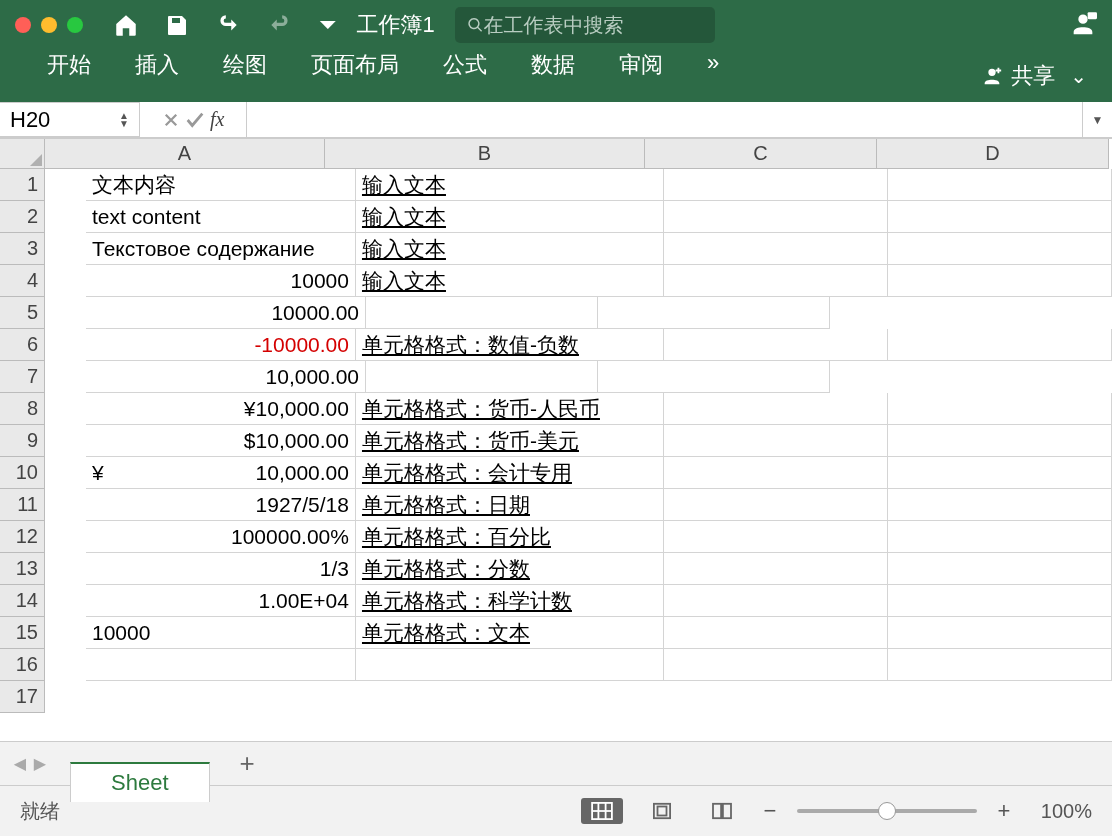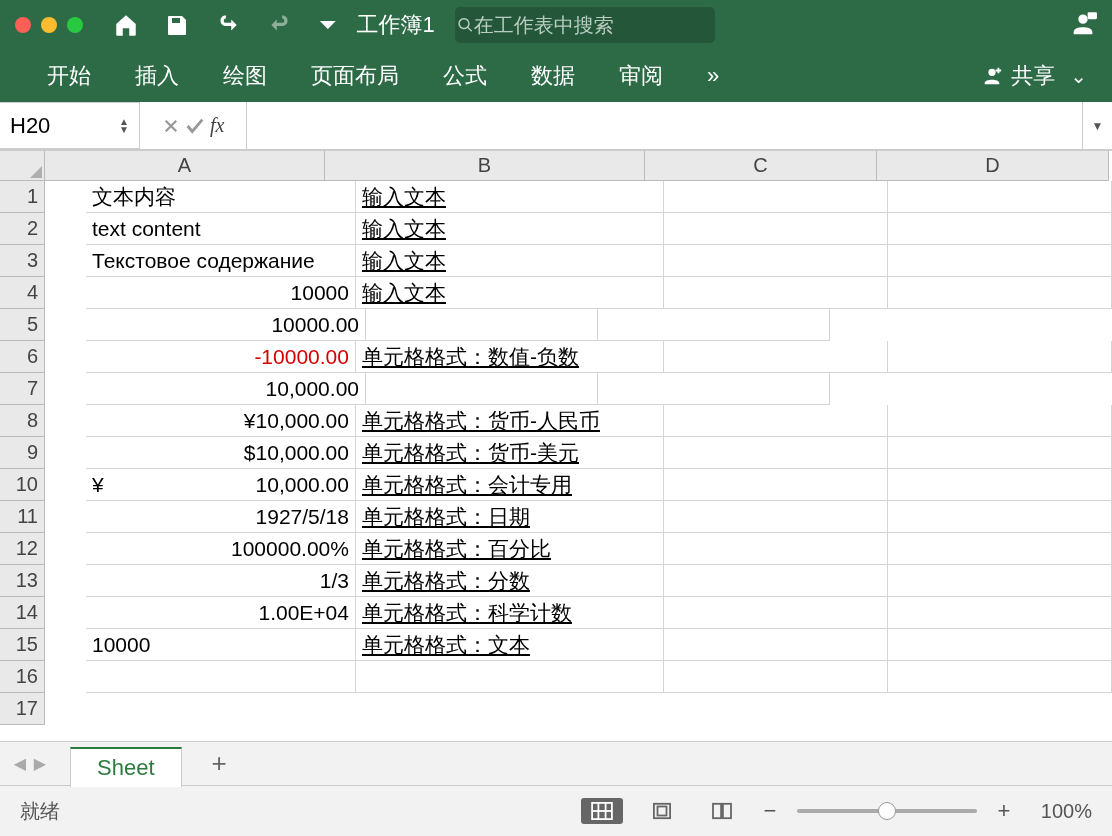--- a/index.html
+++ b/index.html
@@ -6,31 +6,31 @@
 body { width: 1112px; height: 836px; background: #fff; overflow: hidden; display: flex; flex-direction: column; }
 .titlebar { background: #2d6b47; height: 50px; display: flex; align-items: center; padding: 0 15px; color: #fff; }
 .window-controls { display: flex; gap: 10px; margin-right: 30px; }
 .wc { width: 16px; height: 16px; border-radius: 50%; }
 .wc.red { background: #ff5f57; }
 .wc.yellow { background: #febc2e; }
 .wc.green { background: #28c840; }
 .title-actions { display: flex; gap: 26px; align-items: center; }
 .title-actions svg { fill: #fff; }
 .workbook-name { font-size: 22px; color: #fff; margin-left: 20px; white-space: nowrap; }
-.search-box { margin-left: 20px; background: rgba(0,0,0,0.18); border-radius: 5px; height: 36px; display: flex; align-items: center; padding: 0 2px; width: 260px; }
+.search-box { margin-left: 20px; background: rgba(0,0,0,0.18); border-radius: 5px; height: 36px; display: flex; align-items: center; padding: 0 12px; width: 260px; }
 .search-box input { background: transparent; border: none; color: #b8ccc1; font-size: 20px; outline: none; width: 100%; }
 .search-box input::placeholder { color: #b8ccc1; }
 .title-right { margin-left: auto; display: flex; align-items: center; gap: 18px; }
 
-.ribbon { background: #2d6b47; height: 52px; display: flex; align-items: center; padding: 0 25px; color: #fff; font-size: 22px; }
+.ribbon { background: #2d6b47; height: 52px; display: flex; padding: 0 25px; color: #fff; font-size: 22px; }
 .ribbon-tab { padding: 0 22px; cursor: pointer; white-space: nowrap; }
 .ribbon-right { margin-left: auto; display: flex; align-items: center; gap: 15px; }
 .share-btn { display: flex; align-items: center; gap: 8px; }
 
-.fbar { height: 48px; background: #fff; border-bottom: 1px solid #ccc; display: flex; align-items: center; }
+.fbar { height: 36px; background: #fff; border-bottom: 1px solid #ccc; display: flex; align-items: center; }
 .namebox { width: 140px; height: 100%; border: 1px solid #ccc; border-left: none; display: flex; align-items: center; justify-content: space-between; padding: 0 10px; font-size: 22px; }
 .namebox-sp { display: flex; flex-direction: column; }
 .namebox-sp span { font-size: 10px; line-height: 8px; color: #555; }
 .fbtns { display: flex; align-items: center; gap: 4px; padding: 0 22px; }
 .fbtns svg { stroke: #999; fill: none; }
 .fx { font-style: italic; font-size: 20px; color: #444; font-family: "Times New Roman", serif; }
 .finput { flex: 1; height: 100%; border-left: 1px solid #ccc; padding: 0 10px; font-size: 20px; display: flex; align-items: center; }
 .fdrop { width: 30px; border-left: 1px solid #ccc; height: 100%; display: flex; align-items: center; justify-content: center; color: #555; font-size: 12px; }
 
 .gridwrap { flex: 1; overflow: hidden; position: relative; background: #fff; border-top: 1px solid #ccc;}
@@ -46,21 +46,21 @@
 .c-a { width: 280px; }
 .c-b { width: 320px; text-decoration: underline; }
 .c-rest { width: 232px; }
 .ar { justify-content: flex-end; }
 .al { justify-content: flex-start; }
 .neg { color: #d40000; }
 .acct { justify-content: space-between; }
 
 .sheetbar { height: 44px; border-top: 1px solid #ccc; background: #f2f2f2; display: flex; align-items: center; padding: 0 10px; }
 .nav-tri { width: 20px; height: 20px; display: flex; align-items: center; justify-content: center; color: #aaa; font-size: 16px; }
-.sheet-tab { background: #fff; padding: 6px 26px; border: 1px solid #ccc; border-bottom: none; font-size: 22px; color: #2d7a3e; margin-left: 20px; border-top: 2px solid #2d7a3e; position: relative; top: 3px; }
+.sheet-tab { background: #fff; padding: 6px 40px; border: 1px solid #ccc; border-bottom: none; font-size: 22px; color: #2d7a3e; margin-left: 20px; border-top: 2px solid #2d7a3e; position: relative; top: 18px; }
 .add-sheet { margin-left: 30px; font-size: 26px; color: #666; }
 
 .statusbar { height: 51px; background: #f2f2f2; border-top: 1px solid #ccc; display: flex; align-items: center; padding: 0 20px; font-size: 20px; color: #555; }
 .sb-right { margin-left: auto; display: flex; align-items: center; gap: 18px; }
 .view-btn { width: 42px; height: 26px; display: flex; align-items: center; justify-content: center; }
 .view-btn.active { background: #666; border-radius: 3px; }
 .zoom-slider { width: 180px; height: 4px; background: #aaa; position: relative; border-radius: 2px; }
 .zoom-thumb { width: 18px; height: 18px; background: #fff; border: 1px solid #999; border-radius: 50%; position: absolute; top: -7px; left: 50%; transform: translateX(-50%); }
 .zm { font-size: 22px; color: #555; width: 18px; text-align: center; }
 svg{display:block;}

